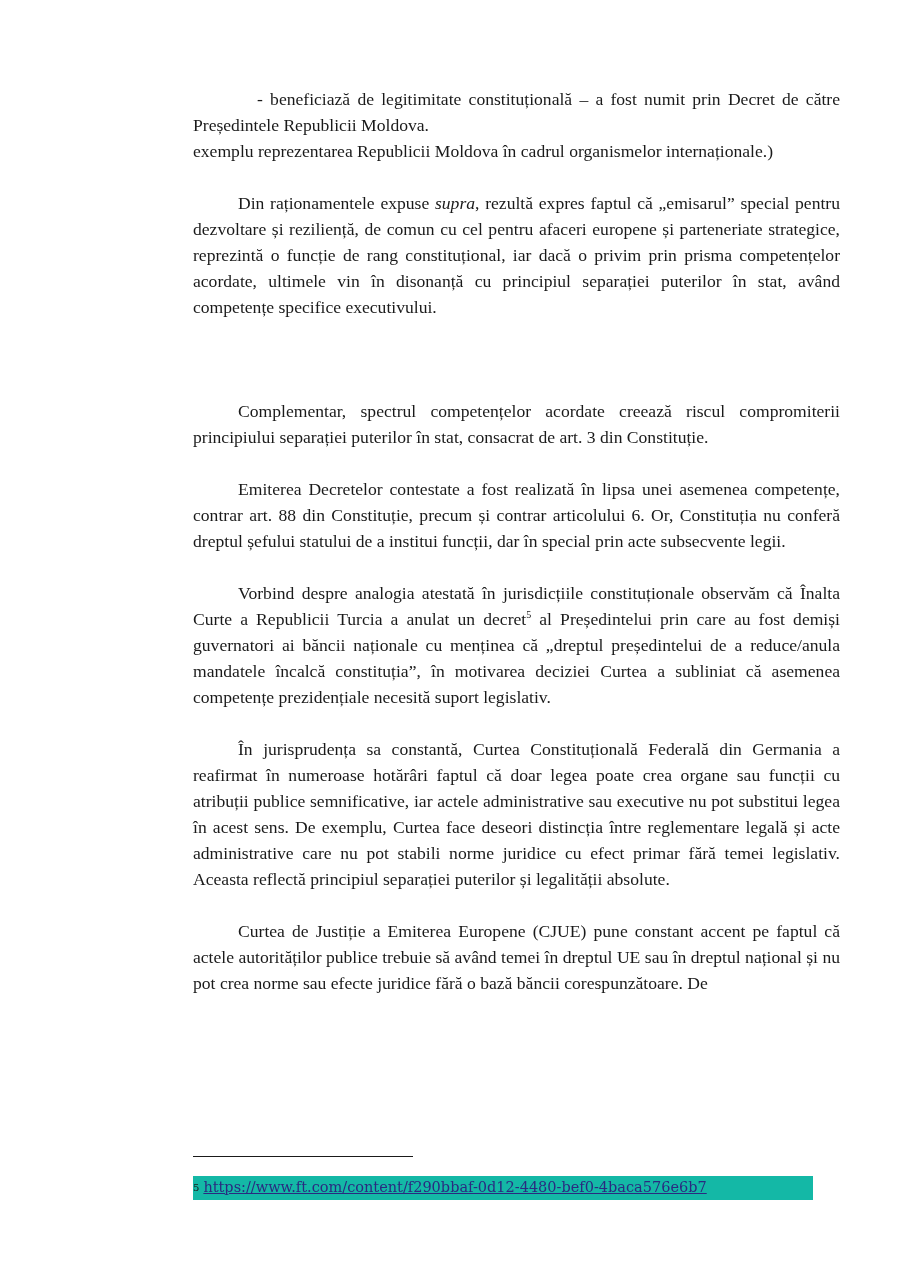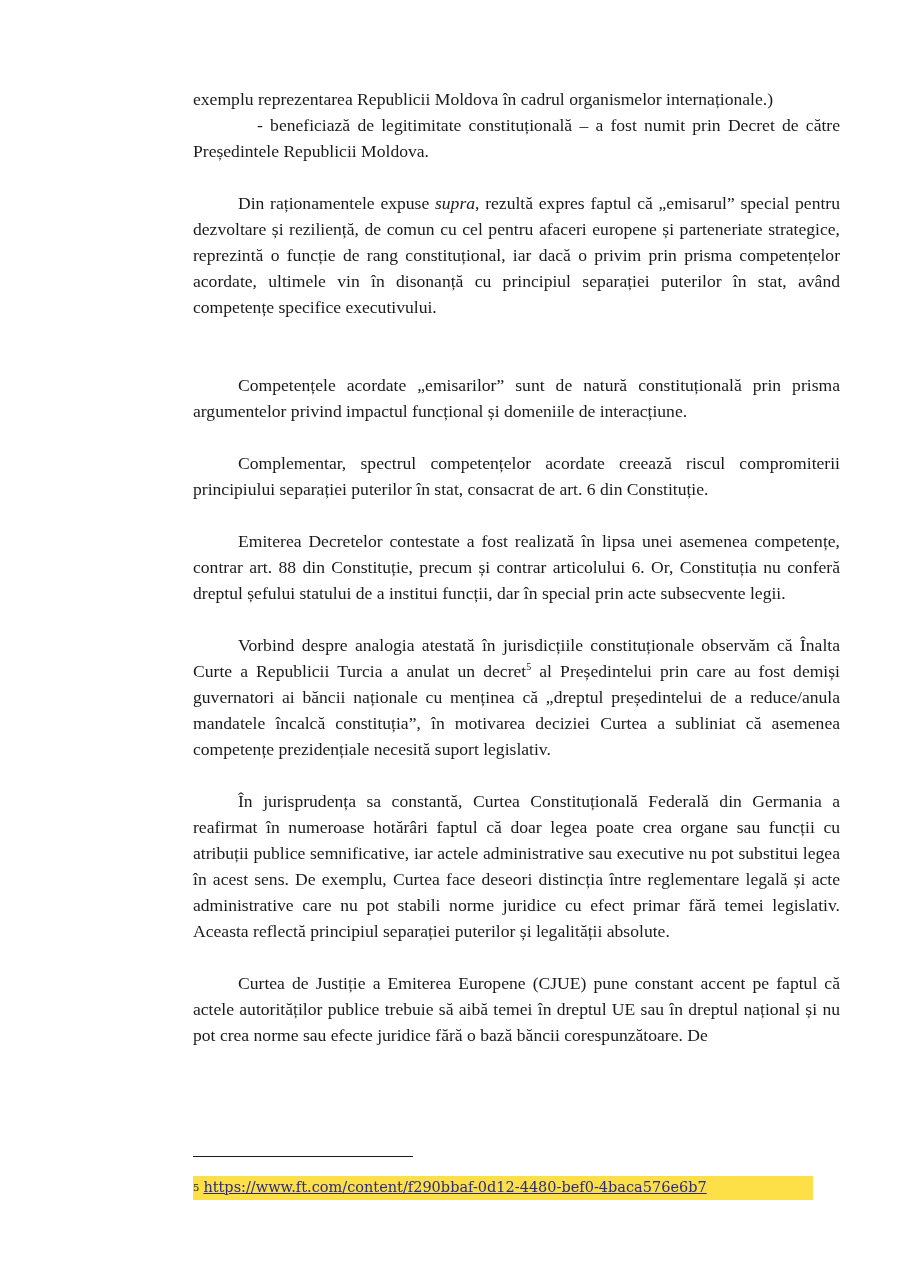--- a/index.html
+++ b/index.html
@@ -44,53 +44,52 @@
     }
     .footnote {
       position: absolute;
       left: 193px;
       top: 1176px;
       width: 620px;
       height: 24px;
       font-family: "DejaVu Serif", "Liberation Serif", serif;
       font-size: 14.5px;
       line-height: 22px;
-      background: #fde047;
+      background: #14b8a6;
       color: #1a1a1a;
     }
     .footnote .fn-mark {
       font-size: 10px;
       vertical-align: 1px;
       margin-right: 4px;
     }
     .footnote a {
       color: #2a2a80;
       text-decoration: underline;
     }
   </style>
 </head>
 <body>
 
 <div class="page" id="doc-body">
+    <p class="para dash"><span>- beneficiază de legitimitate constituțională – a fost numit prin Decret de către Președintele Republicii Moldova.</span></p>
     <p class="para no-indent"><span>exemplu reprezentarea Republicii Moldova în cadrul organismelor internaționale.)</span></p>
-    <p class="para dash"><span>- beneficiază de legitimitate constituțională – a fost numit prin Decret de către Președintele Republicii Moldova.</span></p>
     <div class="gap"></div>
     <p class="para "><span>Din raționamentele expuse </span><i>supra</i><span>, rezultă expres faptul că „emisarul” special pentru dezvoltare și reziliență, de comun cu cel pentru afaceri europene și parteneriate strategice, reprezintă o funcție de rang constituțional, iar dacă o privim prin prisma competențelor acordate, ultimele vin în disonanță cu principiul separației puterilor în stat, având competențe specifice executivului.</span></p>
     <div class="gap"></div>
     <div class="gap"></div>
-    <p class="para "><span>Competențele acordate „emisarilor” sunt de natură constituțională prin prisma argumentelor privind impactul funcțional și domeniile de interacțiune.</span></p>
     <div class="gap"></div>
-    <p class="para "><span>Complementar, spectrul competențelor acordate creează riscul compromiterii principiului separației puterilor în stat, consacrat de art. 6 din Constituție.</span></p>
+    <p class="para "><span>Complementar, spectrul competențelor acordate creează riscul compromiterii principiului separației puterilor în stat, consacrat de art. 3 din Constituție.</span></p>
     <div class="gap"></div>
     <p class="para "><span>Emiterea Decretelor contestate a fost realizată în lipsa unei asemenea competențe, contrar art. 88 din Constituție, precum și contrar articolului 6. Or, Constituția nu conferă dreptul șefului statului de a institui funcții, dar în special prin acte subsecvente legii.</span></p>
     <div class="gap"></div>
     <p class="para "><span>Vorbind despre analogia atestată în jurisdicțiile constituționale observăm că Înalta Curte a Republicii Turcia a anulat un decret</span><sup>5</sup><span> al Președintelui prin care au fost demiși guvernatori ai băncii naționale cu menținea că „dreptul președintelui de a reduce/anula mandatele încalcă constituția”, în motivarea deciziei Curtea a subliniat că asemenea competențe prezidențiale </span><b>necesită suport legislativ</b><span>.</span></p>
     <div class="gap"></div>
     <p class="para "><span>În jurisprudența sa constantă, Curtea Constituțională Federală din Germania a reafirmat în numeroase hotărâri faptul că </span><b>doar legea poate crea organe sau funcții cu atribuții publice semnificative</b><span>, iar </span><b>actele administrative sau executive nu pot substitui legea</b><span> în acest sens. De exemplu, Curtea face deseori distincția între reglementare legală și acte administrative care nu pot stabili norme juridice cu efect primar fără temei legislativ. Aceasta reflectă principiul separației puterilor și legalității absolute.</span></p>
     <div class="gap"></div>
-    <p class="para "><span>Curtea de Justiție a Emiterea Europene (CJUE) pune constant accent pe faptul că </span><b>actele autorităților publice trebuie să aibă temei în dreptul UE sau în dreptul național</b><span> și nu pot crea norme sau efecte juridice fără o bază băncii corespunzătoare. De</span></p>
+    <p class="para "><span>Curtea de Justiție a Emiterea Europene (CJUE) pune constant accent pe faptul că </span><b>actele autorităților publice trebuie să având temei în dreptul UE sau în dreptul național</b><span> și nu pot crea norme sau efecte juridice fără o bază băncii corespunzătoare. De</span></p>
   </div>
 
 <div class="sep"></div>
 
 <div class="footnote">
   <span class="fn-mark">5</span><a href="#">https://www.ft.com/content/f290bbaf-0d12-4480-bef0-4baca576e6b7</a>
 </div>
 
 </body></html>

